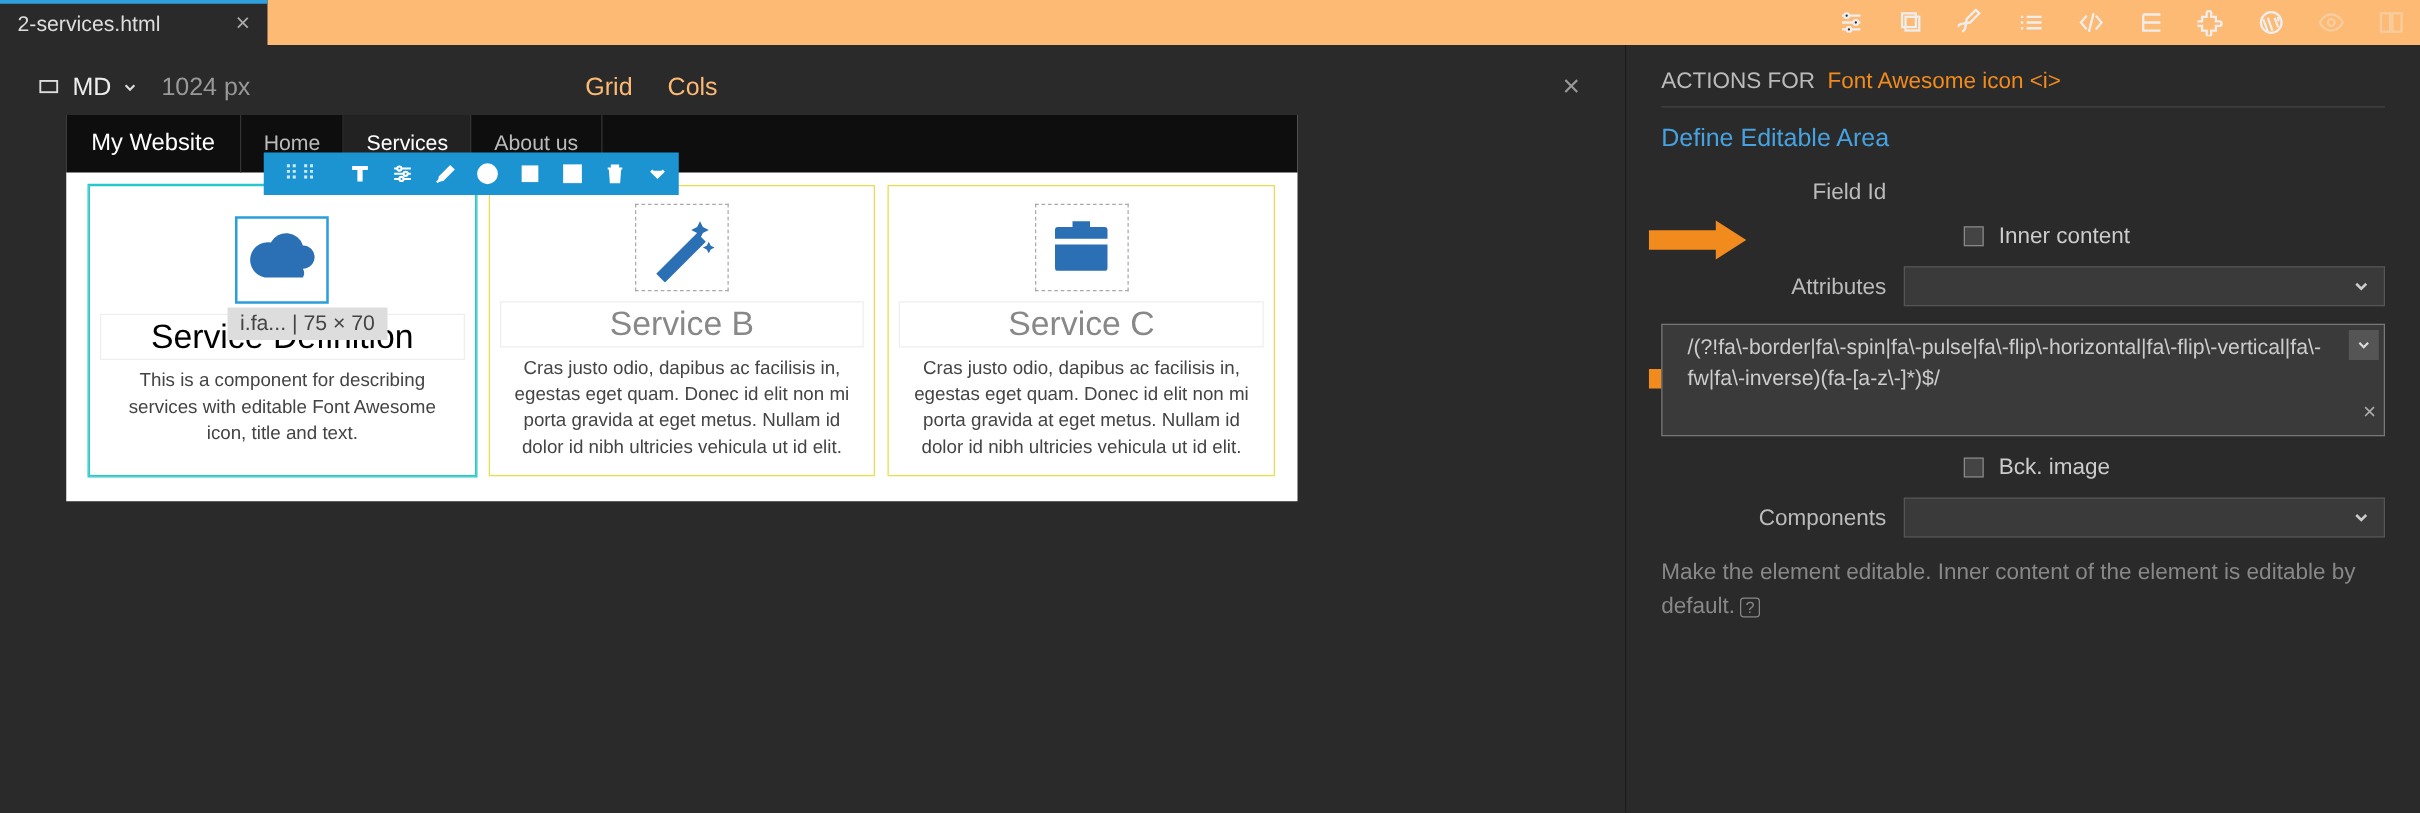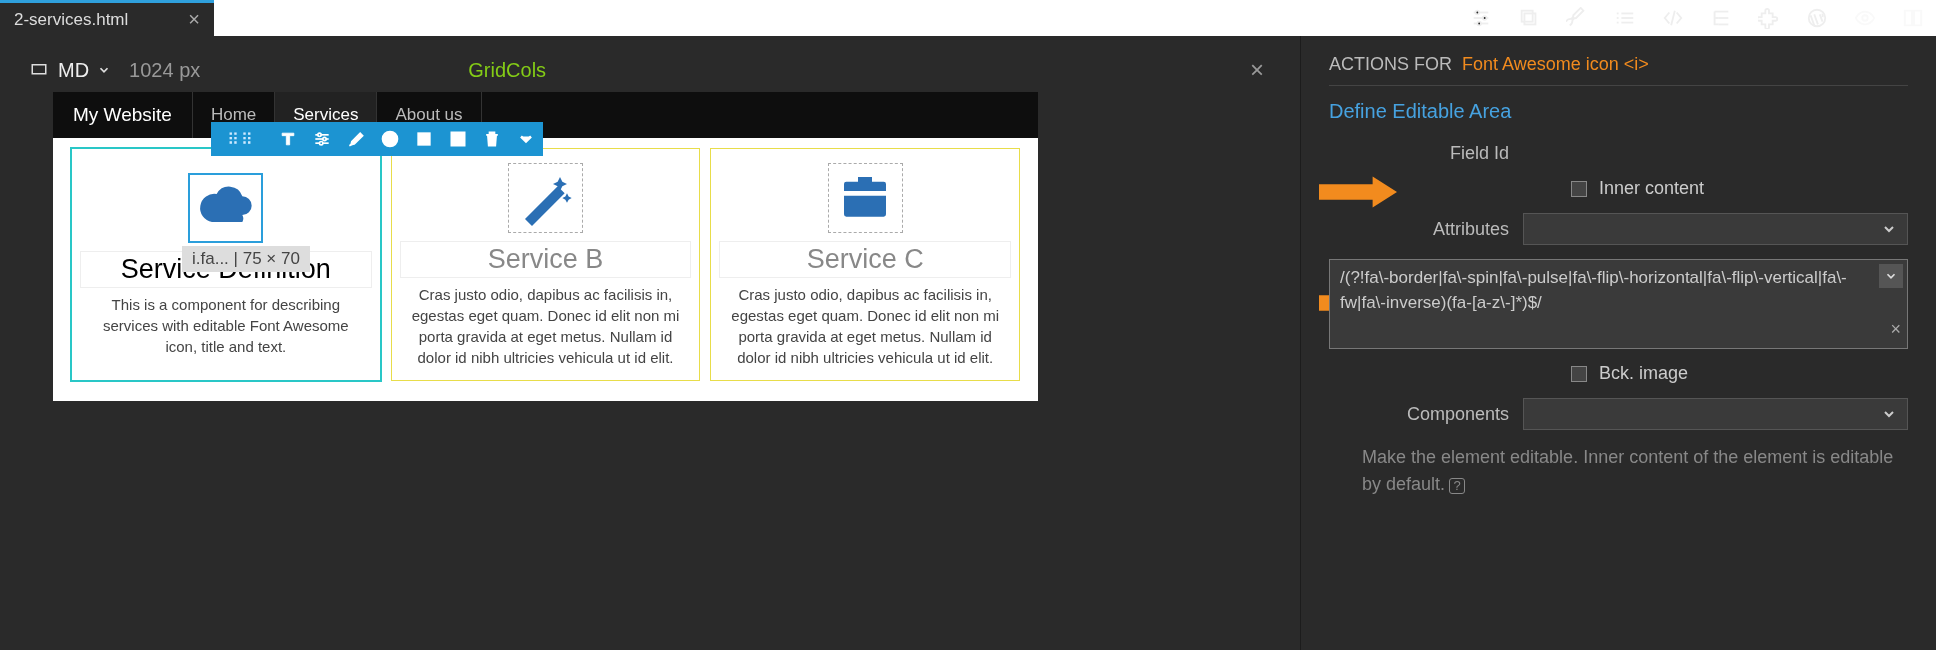--- a/index.html
+++ b/index.html
@@ -9,21 +9,21 @@
   background: #2a2a2a;
   font-family: -apple-system, BlinkMacSystemFont, "Segoe UI", Helvetica, Arial, sans-serif;
   color: #ccc;
   overflow: hidden;
   position: relative;
 }
 
 
 .tab-bar {
   height: 36px;
-  background: #ffffff;
+  background: #fdba74;
   display: flex;
   align-items: center;
   position: relative;
 }
 .file-tab {
   display: flex;
   align-items: center;
   gap: 10px;
   padding: 0 14px;
   height: 100%;
@@ -84,21 +84,22 @@
 .viewport-bar .bp {
   display: flex;
   align-items: center;
   gap: 8px;
   color: #eee;
 }
 .viewport-bar .size { color: #999; }
 .viewport-bar .center-controls {
   margin-left: 250px;
   display: flex;
-  color: #84cc16;
+  gap: 28px;
+  color: #fdba74;
 }
 .viewport-bar .close-x {
   margin-left: auto;
   margin-right: 8px;
   font-size: 24px;
   color: #999;
   cursor: pointer;
 }
 
 
@@ -235,21 +236,21 @@
   justify-content: flex-end;
   padding: 0 10px;
   color: #ddd;
 }
 .form-textarea {
   flex: 1;
   background: #3a3a3a;
   border: 1px solid #777;
   color: #ccc;
   font-size: 17px;
-  padding: 6px 26px 6px 10px;
+  padding: 6px 26px 6px 20px;
   line-height: 1.45;
   position: relative;
   min-height: 90px;
 }
 .ta-chevron {
   position: absolute;
   right: 4px; top: 4px;
   width: 24px; height: 24px;
   background: #555;
   display: flex; align-items: center; justify-content: center;
@@ -267,21 +268,21 @@
   border: 1px solid #888;
   background: #444;
 }
 .arrow-callout {
   position: absolute;
   left: -10px;
   width: 78px;
   height: 32px;
 }
 .arrow-callout svg { width: 100%; height: 100%; }
-.hint-text { color: #888; font-size: 18px; margin-top: 10px; line-height: 1.5; margin-left: 33px; }
+.hint-text { color: #888; font-size: 18px; margin-top: 10px; line-height: 1.5; }
 .hint-text .q {
   display: inline-block;
   border: 1px solid #888;
   border-radius: 3px;
   font-size: 13px;
   width: 16px; height: 16px;
   text-align: center;
   line-height: 14px;
   margin-left: 4px;
 }

